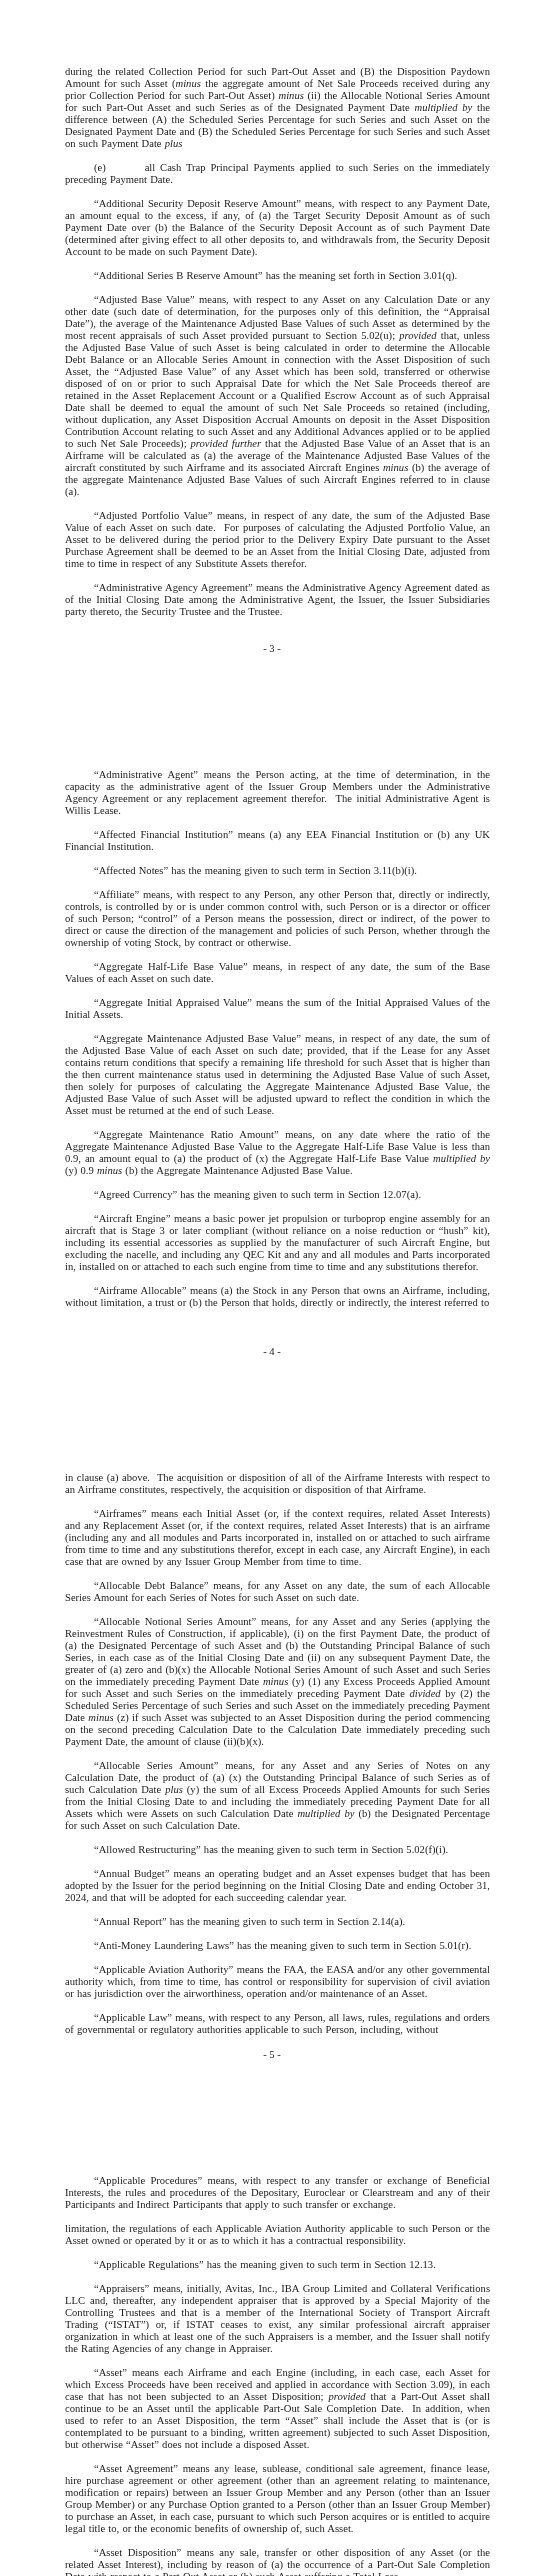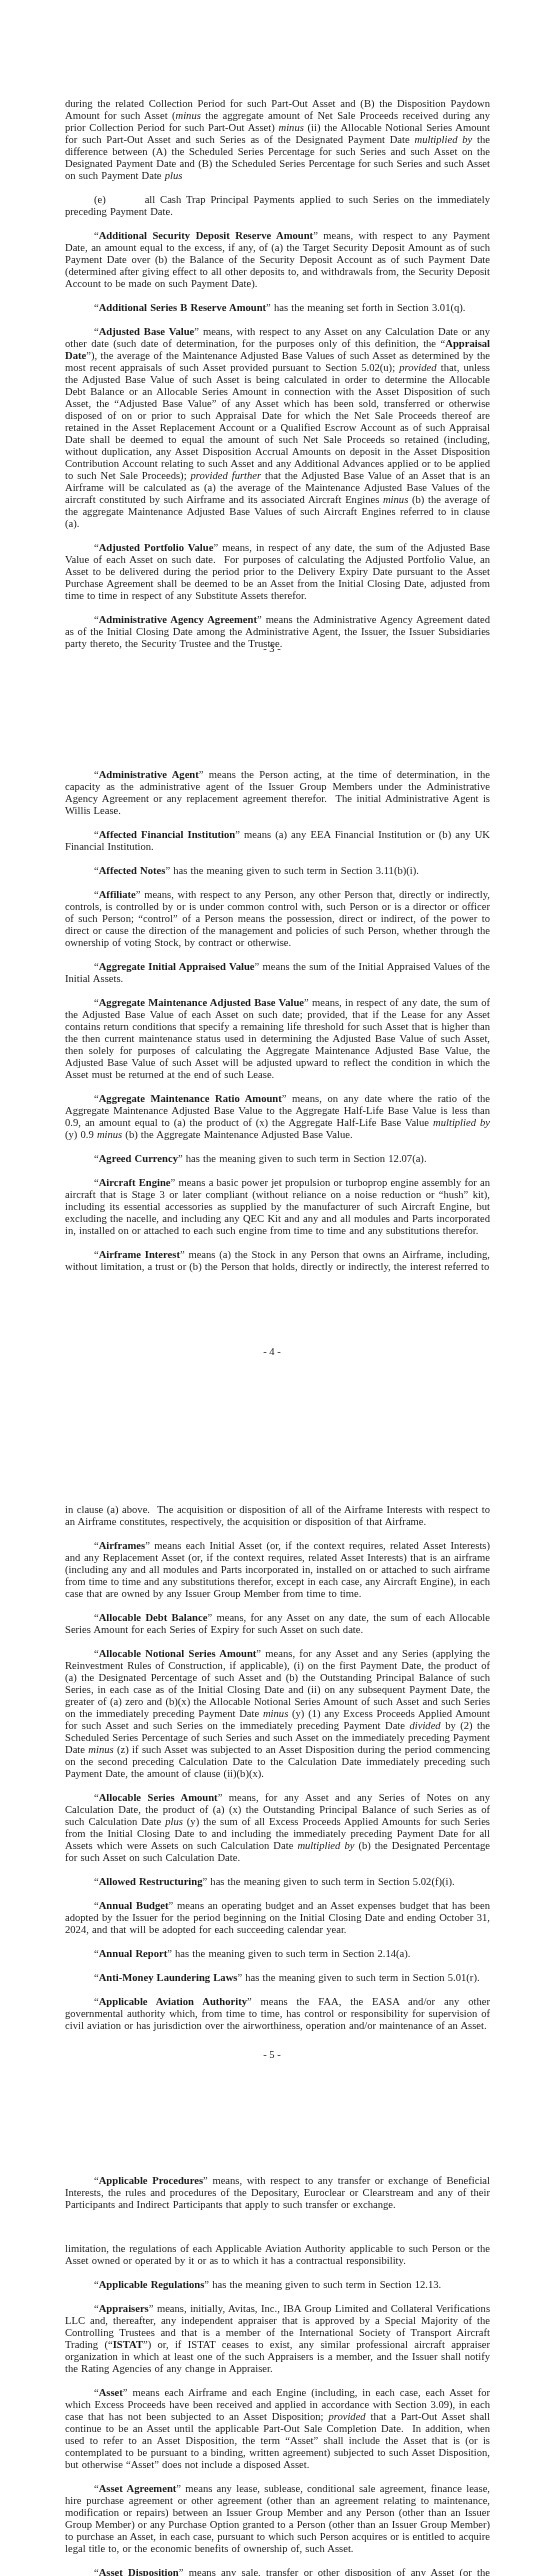--- a/index.html
+++ b/index.html
@@ -27,23 +27,22 @@
   .para {
     margin: 0 0 12px 0;
     font-size: 10.6px;
     line-height: 12px;
     text-align: justify;
     text-indent: 29px;
     word-spacing: 0.5px;
   }
   .para.no-indent {
     text-indent: 0;
-    margin-top: 32px;
   }
-  .b { font-weight: bold; }
+  .b { font-weight: normal; }
   .i { font-style: italic; }
   .footer {
     position: absolute;
     left: 0;
     top: 643px;
     width: 544px;
     text-align: center;
     font-size: 10.6px;
     line-height: 12px;
   }
@@ -60,39 +59,41 @@
       <p class="para"><span>“</span><span class="b">Adjusted Base Value</span><span>” means, with respect to any Asset on any Calculation Date or any other date (such date of determination, for the purposes only of this definition, the “</span><span class="b">Appraisal Date</span><span>”), the average of the Maintenance Adjusted Base Values of such Asset as determined by the most recent appraisals of such Asset provided pursuant to Section 5.02(u); </span><span class="i">provided</span><span> that, unless the Adjusted Base Value of such Asset is being calculated in order to determine the Allocable Debt Balance or an Allocable Series Amount in connection with the Asset Disposition of such Asset, the “Adjusted Base Value” of any Asset which has been sold, transferred or otherwise disposed of on or prior to such Appraisal Date for which the Net Sale Proceeds thereof are retained in the Asset Replacement Account or a Qualified Escrow Account as of such Appraisal Date shall be deemed to equal the amount of such Net Sale Proceeds so retained (including, without duplication, any Asset Disposition Accrual Amounts on deposit in the Asset Disposition Contribution Account relating to such Asset and any Additional Advances applied or to be applied to such Net Sale Proceeds); </span><span class="i">provided further</span><span> that the Adjusted Base Value of an Asset that is an Airframe will be calculated as (a) the average of the Maintenance Adjusted Base Values of the aircraft constituted by such Airframe and its associated Aircraft Engines </span><span class="i">minus</span><span> (b) the average of the aggregate Maintenance Adjusted Base Values of such Aircraft Engines referred to in clause (a).</span></p>
       <p class="para"><span>“</span><span class="b">Adjusted Portfolio Value</span><span>” means, in respect of any date, the sum of the Adjusted Base Value of each Asset on such date.&nbsp; For purposes of calculating the Adjusted Portfolio Value, an Asset to be delivered during the period prior to the Delivery Expiry Date pursuant to the Asset Purchase Agreement shall be deemed to be an Asset from the Initial Closing Date, adjusted from time to time in respect of any Substitute Assets therefor.</span></p>
       <p class="para"><span>“</span><span class="b">Administrative Agency Agreement</span><span>” means the Administrative Agency Agreement dated as of the Initial Closing Date among the Administrative Agent, the Issuer, the Issuer Subsidiaries party thereto, the Security Trustee and the Trustee.</span></p>
       <div class="footer">- 3 -</div>
     </section>
     <section class="page">
       <p class="para"><span>“</span><span class="b">Administrative Agent</span><span>” means the Person acting, at the time of determination, in the capacity as the administrative agent of the Issuer Group Members under the Administrative Agency Agreement or any replacement agreement therefor.&nbsp; The initial Administrative Agent is Willis Lease.</span></p>
       <p class="para"><span>“</span><span class="b">Affected Financial Institution</span><span>” means (a) any EEA Financial Institution or (b) any UK Financial Institution.</span></p>
       <p class="para"><span>“</span><span class="b">Affected Notes</span><span>” has the meaning given to such term in Section 3.11(b)(i).</span></p>
       <p class="para"><span>“</span><span class="b">Affiliate</span><span>” means, with respect to any Person, any other Person that, directly or indirectly, controls, is controlled by or is under common control with, such Person or is a director or officer of such Person; “control” of a Person means the possession, direct or indirect, of the power to direct or cause the direction of the management and policies of such Person, whether through the ownership of voting Stock, by contract or otherwise.</span></p>
+      <p class="para"><span>“</span><span class="b">Aggregate Half-Life Base Value</span><span>” means, in respect of any date, the sum of the Base Values of each Asset on such date.</span></p>
       <p class="para"><span>“</span><span class="b">Aggregate Initial Appraised Value</span><span>” means the sum of the Initial Appraised Values of the Initial Assets.</span></p>
       <p class="para"><span>“</span><span class="b">Aggregate Maintenance Adjusted Base Value</span><span>” means, in respect of any date, the sum of the Adjusted Base Value of each Asset on such date; provided, that if the Lease for any Asset contains return conditions that specify a remaining life threshold for such Asset that is higher than the then current maintenance status used in determining the Adjusted Base Value of such Asset, then solely for purposes of calculating the Aggregate Maintenance Adjusted Base Value, the Adjusted Base Value of such Asset will be adjusted upward to reflect the condition in which the Asset must be returned at the end of such Lease.</span></p>
       <p class="para"><span>“</span><span class="b">Aggregate Maintenance Ratio Amount</span><span>” means, on any date where the ratio of the Aggregate Maintenance Adjusted Base Value to the Aggregate Half-Life Base Value is less than 0.9, an amount equal to (a) the product of (x) the Aggregate Half-Life Base Value </span><span class="i">multiplied by</span><span> (y) 0.9 </span><span class="i">minus</span><span> (b) the Aggregate Maintenance Adjusted Base Value.</span></p>
       <p class="para"><span>“</span><span class="b">Agreed Currency</span><span>” has the meaning given to such term in Section 12.07(a).</span></p>
       <p class="para"><span>“</span><span class="b">Aircraft Engine</span><span>” means a basic power jet propulsion or turboprop engine assembly for an aircraft that is Stage 3 or later compliant (without reliance on a noise reduction or “hush” kit), including its essential accessories as supplied by the manufacturer of such Aircraft Engine, but excluding the nacelle, and including any QEC Kit and any and all modules and Parts incorporated in, installed on or attached to each such engine from time to time and any substitutions therefor.</span></p>
-      <p class="para"><span>“</span><span class="b">Airframe Interest</span><span>” means (a) the Stock in any Person that owns an Airframe, including, without limitation, a trust or (b) the Person that holds, directly or indirectly, the interest referred to</span></p>
+      <p class="para"><span>“</span><span class="b">Airframe Allocable</span><span>” means (a) the Stock in any Person that owns an Airframe, including, without limitation, a trust or (b) the Person that holds, directly or indirectly, the interest referred to</span></p>
       <div class="footer">- 4 -</div>
     </section>
     <section class="page">
       <p class="para no-indent"><span>in clause (a) above.&nbsp; The acquisition or disposition of all of the Airframe Interests with respect to an Airframe constitutes, respectively, the acquisition or disposition of that Airframe.</span></p>
       <p class="para"><span>“</span><span class="b">Airframes</span><span>” means each Initial Asset (or, if the context requires, related Asset Interests) and any Replacement Asset (or, if the context requires, related Asset Interests) that is an airframe (including any and all modules and Parts incorporated in, installed on or attached to such airframe from time to time and any substitutions therefor, except in each case, any Aircraft Engine), in each case that are owned by any Issuer Group Member from time to time.</span></p>
-      <p class="para"><span>“</span><span class="b">Allocable Debt Balance</span><span>” means, for any Asset on any date, the sum of each Allocable Series Amount for each Series of Expiry for such Asset on such date.</span></p>
+      <p class="para"><span>“</span><span class="b">Allocable Debt Balance</span><span>” means, for any Asset on any date, the sum of each Allocable Series Amount for each Series of Notes for such Asset on such date.</span></p>
       <p class="para"><span>“</span><span class="b">Allocable Notional Series Amount</span><span>” means, for any Asset and any Series (applying the Reinvestment Rules of Construction, if applicable), (i) on the first Payment Date, the product of (a) the Designated Percentage of such Asset and (b) the Outstanding Principal Balance of such Series, in each case as of the Initial Closing Date and (ii) on any subsequent Payment Date, the greater of (a) zero and (b)(x) the Allocable Notional Series Amount of such Asset and such Series on the immediately preceding Payment Date </span><span class="i">minus</span><span> (y) (1) any Excess Proceeds Applied Amount for such Asset and such Series on the immediately preceding Payment Date </span><span class="i">divided</span><span> by (2) the Scheduled Series Percentage of such Series and such Asset on the immediately preceding Payment Date </span><span class="i">minus</span><span> (z) if such Asset was subjected to an Asset Disposition during the period commencing on the second preceding Calculation Date to the Calculation Date immediately preceding such Payment Date, the amount of clause (ii)(b)(x).</span></p>
       <p class="para"><span>“</span><span class="b">Allocable Series Amount</span><span>” means, for any Asset and any Series of Notes on any Calculation Date, the product of (a) (x) the Outstanding Principal Balance of such Series as of such Calculation Date </span><span class="i">plus</span><span> (y) the sum of all Excess Proceeds Applied Amounts for such Series from the Initial Closing Date to and including the immediately preceding Payment Date for all Assets which were Assets on such Calculation Date </span><span class="i">multiplied by</span><span> (b) the Designated Percentage for such Asset on such Calculation Date.</span></p>
       <p class="para"><span>“</span><span class="b">Allowed Restructuring</span><span>” has the meaning given to such term in Section 5.02(f)(i).</span></p>
       <p class="para"><span>“</span><span class="b">Annual Budget</span><span>” means an operating budget and an Asset expenses budget that has been adopted by the Issuer for the period beginning on the Initial Closing Date and ending October 31, 2024, and that will be adopted for each succeeding calendar year.</span></p>
       <p class="para"><span>“</span><span class="b">Annual Report</span><span>” has the meaning given to such term in Section 2.14(a).</span></p>
       <p class="para"><span>“</span><span class="b">Anti-Money Laundering Laws</span><span>” has the meaning given to such term in Section 5.01(r).</span></p>
       <p class="para"><span>“</span><span class="b">Applicable Aviation Authority</span><span>” means the FAA, the EASA and/or any other governmental authority which, from time to time, has control or responsibility for supervision of civil aviation or has jurisdiction over the airworthiness, operation and/or maintenance of an Asset.</span></p>
+      <p class="para"><span>“</span><span class="b">Applicable Law</span><span>” means, with respect to any Person, all laws, rules, regulations and orders of governmental or regulatory authorities applicable to such Person, including, without</span></p>
       <div class="footer">- 5 -</div>
     </section>
     <section class="page">
       <p class="para"><span>“</span><span class="b">Applicable Procedures</span><span>” means, with respect to any transfer or exchange of Beneficial Interests, the rules and procedures of the Depositary, Euroclear or Clearstream and any of their Participants and Indirect Participants that apply to such transfer or exchange.</span></p>
       <p class="para no-indent"><span>limitation, the regulations of each Applicable Aviation Authority applicable to such Person or the Asset owned or operated by it or as to which it has a contractual responsibility.</span></p>
       <p class="para"><span>“</span><span class="b">Applicable Regulations</span><span>” has the meaning given to such term in Section 12.13.</span></p>
       <p class="para"><span>“</span><span class="b">Appraisers</span><span>” means, initially, Avitas, Inc., IBA Group Limited and Collateral Verifications LLC and, thereafter, any independent appraiser that is approved by a Special Majority of the Controlling Trustees and that is a member of the International Society of Transport Aircraft Trading (“</span><span class="b">ISTAT</span><span>”) or, if ISTAT ceases to exist, any similar professional aircraft appraiser organization in which at least one of the such Appraisers is a member, and the Issuer shall notify the Rating Agencies of any change in Appraiser.</span></p>
       <p class="para"><span>“</span><span class="b">Asset</span><span>” means each Airframe and each Engine (including, in each case, each Asset for which Excess Proceeds have been received and applied in accordance with Section 3.09), in each case that has not been subjected to an Asset Disposition; </span><span class="i">provided</span><span> that a Part-Out Asset shall continue to be an Asset until the applicable Part-Out Sale Completion Date.&nbsp; In addition, when used to refer to an Asset Disposition, the term “Asset” shall include the Asset that is (or is contemplated to be pursuant to a binding, written agreement) subjected to such Asset Disposition, but otherwise “Asset” does not include a disposed Asset.</span></p>
       <p class="para"><span>“</span><span class="b">Asset Agreement</span><span>” means any lease, sublease, conditional sale agreement, finance lease, hire purchase agreement or other agreement (other than an agreement relating to maintenance, modification or repairs) between an Issuer Group Member and any Person (other than an Issuer Group Member) or any Purchase Option granted to a Person (other than an Issuer Group Member) to purchase an Asset, in each case, pursuant to which such Person acquires or is entitled to acquire legal title to, or the economic benefits of ownership of, such Asset.</span></p>
       <p class="para"><span>“</span><span class="b">Asset Disposition</span><span>” means any sale, transfer or other disposition of any Asset (or the related Asset Interest), including by reason of (a) the occurrence of a Part-Out Sale Completion Date with respect to a Part-Out Asset or (b) such Asset suffering a Total Loss.</span></p>

